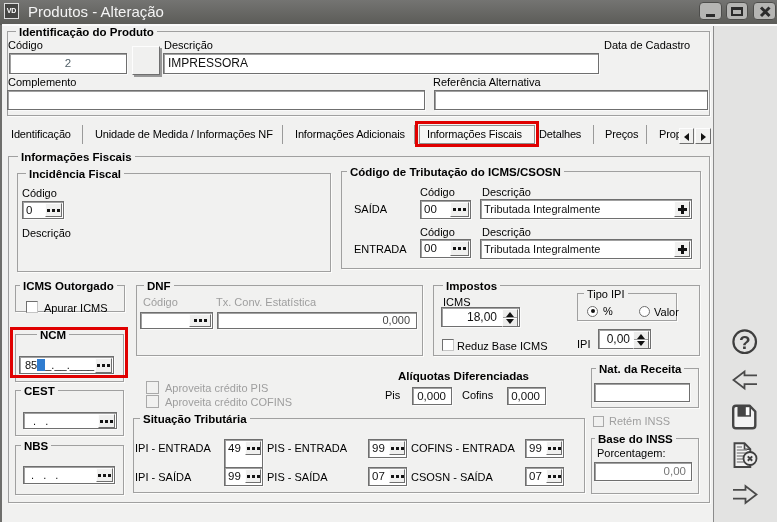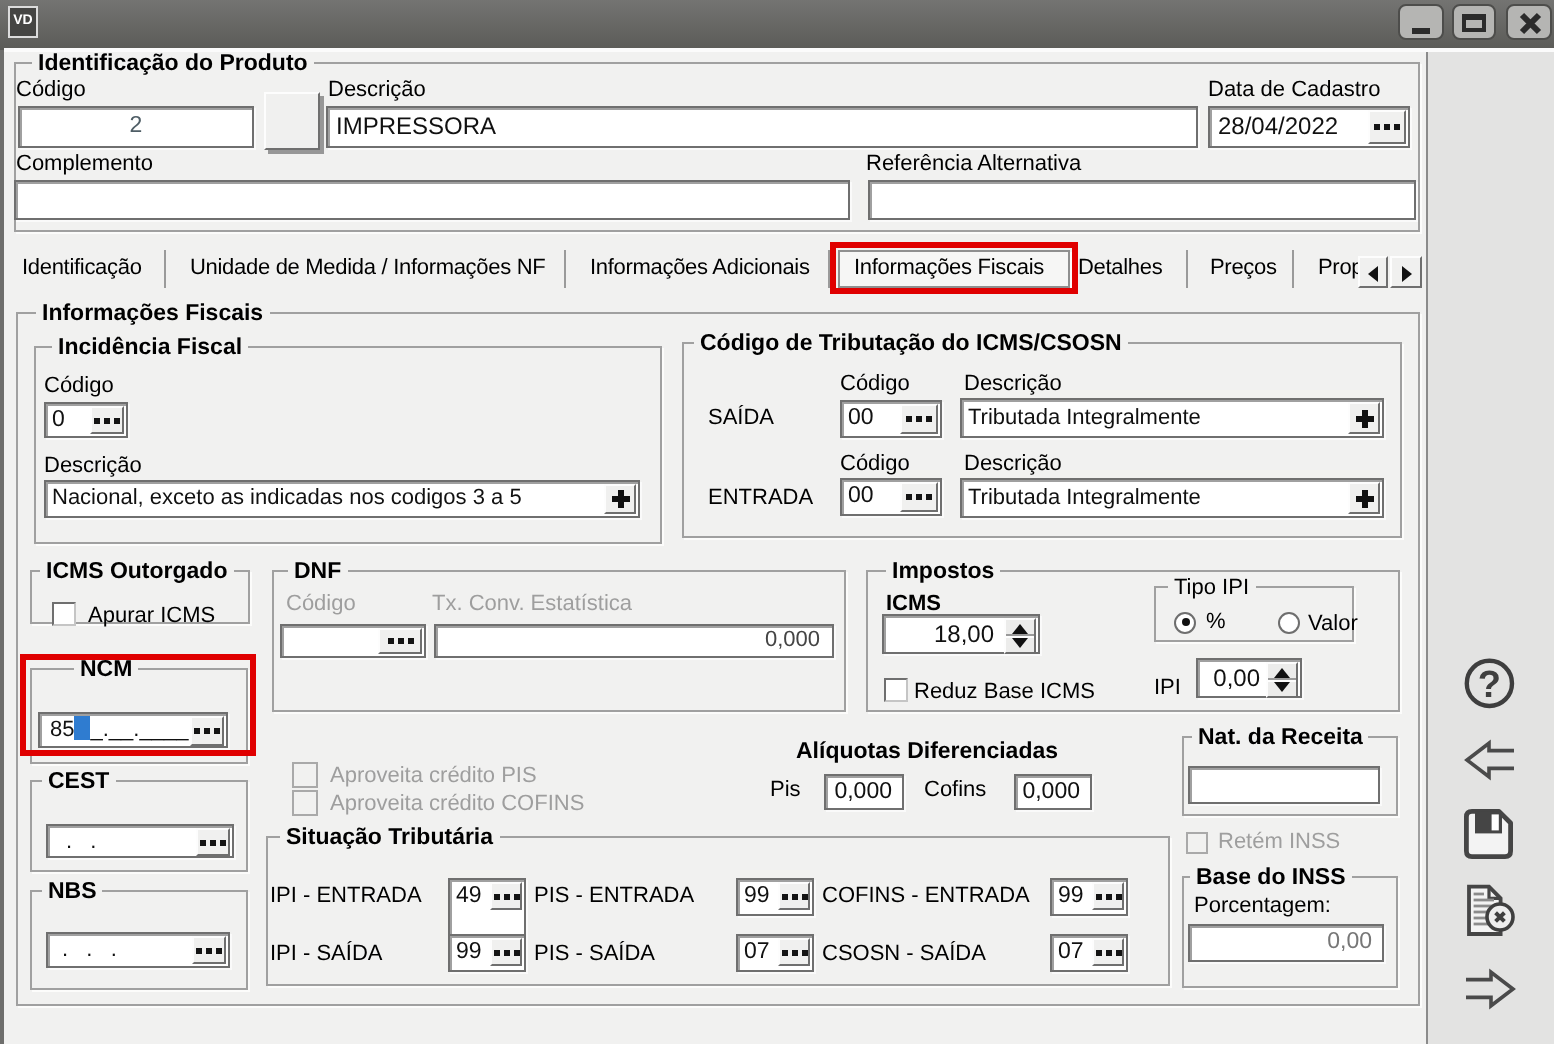--- a/index.html
+++ b/index.html
@@ -31,20 +31,21 @@
 .plus{position:absolute;top:1px;right:1px;width:16px;background:#f0f0ef;border:1px solid;border-color:#fdfdfd #6f6f6f #6f6f6f #fdfdfd;}
 .ph{position:absolute;background:#111;left:50%;top:50%;width:9px;height:3px;margin-left:-4.5px;margin-top:-1.5px;}
 .pv{position:absolute;background:#111;left:50%;top:50%;width:3px;height:9px;margin-left:-1.5px;margin-top:-4.5px;}
 .redbox{position:absolute;border:3px solid #e00000;}
 svg{position:absolute;}
 </style></head>
 <body>
 <div id="win">
   <div id="tbar">
     <div id="vd">VD</div>
+    <span class="ttl">Produtos - Alteração</span>
     <div class="wbtn" style="left:699px;">
         <div style="position:absolute;left:6px;top:11px;width:9px;height:3px;background:#2b2b2b;"></div>
       </div>
     <div class="wbtn" style="left:726px;width:22px;">
         <div style="position:absolute;left:4px;top:4px;width:12px;height:9px;border:2px solid #2b2b2b;border-top-width:3px;"></div>
       </div>
     <div class="wbtn" style="left:753px;">
       <svg width="23" height="18" viewBox="0 0 23 18">
           <path d="M7,4.5 L15.5,13 M15.5,4.5 L7,13" stroke="#2b2b2b" stroke-width="3"></path>
         </svg>
@@ -56,25 +57,20 @@
 
   <div class="fs" style="left:7px;top:31px;width:703px;height:85px;">
     <span class="lg" style="left:8px;">Identificação do Produto</span>
   </div>
   <span class="lb" style="left:8px;top:39px;">Código</span>
   <div class="inp" style="left:9px;top:53px;width:118px;height:21px;text-align:center;line-height:19px;color:#4f5e66;">2</div>
   <div class="btn3" style="left:132px;top:46px;width:28px;height:29px;border-width:1px;box-shadow:2px 2px 0 #979797;"></div>
   <span class="lb" style="left:164px;top:39px;">Descrição</span>
   <div class="inp" style="left:163px;top:53px;width:436px;height:21px;line-height:19px;padding-left:4px;font-size:12px;">IMPRESSORA</div>
   <span class="lb" style="left:604px;top:39px;">Data de Cadastro</span>
-  <div class="inp" style="left:604px;top:53px;width:101px;height:21px;line-height:19px;padding-left:4px;font-size:12px;">28/04/2022
-    <div class="btn3" style="right:1px;top:1px;width:19px;height:17px;">
-        <span class="dots"></span>
-      </div>
-  </div>
   <span class="lb" style="left:8px;top:76px;">Complemento</span>
   <div class="inp" style="left:7px;top:90px;width:418px;height:20px;"></div>
   <span class="lb" style="left:433px;top:76px;">Referência Alternativa</span>
   <div class="inp" style="left:434px;top:90px;width:274px;height:20px;"></div>
 
   <span class="tabt" style="left:11px;">Identificação</span>
   <div class="sep" style="left:82px;"></div>
   <span class="tabt" style="left:95px;">Unidade de Medida / Informações NF</span>
   <div class="sep" style="left:282px;"></div>
   <span class="tabt" style="left:295px;">Informações Adicionais</span>
@@ -101,26 +97,20 @@
   <div class="fs" style="left:17px;top:173px;width:314px;height:99px;">
     <span class="lg" style="left:8px;">Incidência Fiscal</span>
   </div>
   <span class="lb" style="left:22px;top:187px;">Código</span>
   <div class="inp" style="left:22px;top:201px;width:42px;height:18px;line-height:16px;padding-left:3px;">0
     <div class="btn3" style="right:1px;top:1px;width:17px;height:14px;">
         <span class="dots"></span>
       </div>
   </div>
   <span class="lb" style="left:22px;top:227px;">Descrição</span>
-  <div class="inp" style="left:22px;top:240px;width:298px;height:19px;line-height:17px;padding-left:3px;font-size:11px;">Nacional, exceto as indicadas nos codigos 3 a 5
-    <div class="plus" style="height:15px;">
-        <div class="ph"></div>
-        <div class="pv"></div>
-      </div>
-  </div>
 
   <div class="fs" style="left:341px;top:171px;width:360px;height:98px;">
     <span class="lg" style="left:5px;">Código de Tributação do ICMS/CSOSN</span>
   </div>
   <span class="lb" style="left:420px;top:186px;">Código</span>
   <span class="lb" style="left:482px;top:186px;">Descrição</span>
   <span class="lb" style="left:354px;top:203px;">SAÍDA</span>
   <div class="inp" style="left:420px;top:200px;width:51px;height:19px;line-height:17px;padding-left:3px;">00
     <div class="btn3" style="right:1px;top:1px;width:19px;height:15px;">
         <span class="dots"></span>
@@ -239,21 +229,21 @@
   <span class="lb" style="left:411px;top:471px;">CSOSN - SAÍDA</span>
   <div class="inp" style="left:525px;top:467px;width:39px;height:19px;line-height:16px;padding-left:3px;">07
     <div class="btn3" style="right:1px;top:1px;width:16px;height:14px;">
         <span class="dots"></span>
       </div>
   </div>
 
   <div class="fs" style="left:433px;top:285px;width:267px;height:71px;">
     <span class="lg" style="left:9px;">Impostos</span>
   </div>
-  <span class="lb" style="left:443px;top:296px;font-weight:bold;">ICMS</span>
+  <span class="lb" style="left:443px;top:296px;">ICMS</span>
   <div class="inp" style="left:441px;top:307px;width:79px;height:20px;line-height:18px;text-align:right;padding-right:22px;font-size:12px;">18,00
     <div class="spin" style="height:18px;">
         <div class="up"></div>
         <div class="dn"></div>
         <div style="position:absolute;left:0;right:0;top:8px;height:1px;background:#fdfdfd;box-shadow:0 -1px 0 #9a9a9a;"></div>
       </div>
   </div>
   <div class="cb" style="left:442px;top:339px;width:12px;height:12px;"></div>
   <span class="lb" style="left:457px;top:340px;">Reduz Base ICMS</span>
   <div class="fs" style="left:577px;top:293px;width:100px;height:28px;">

